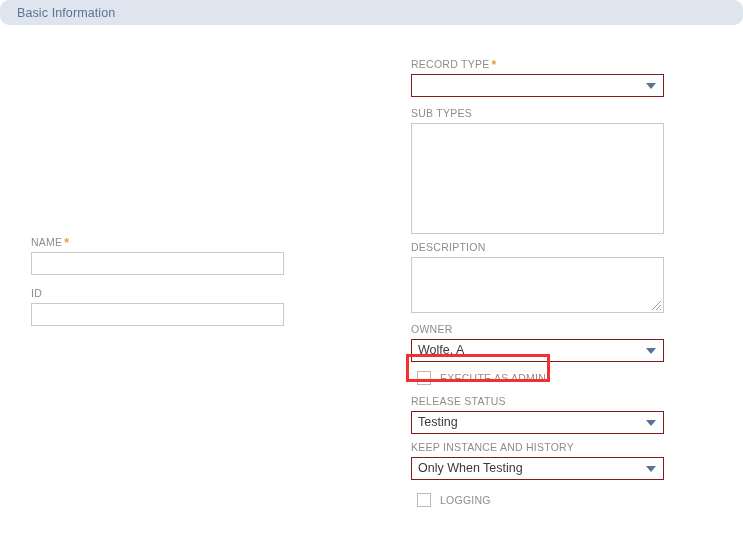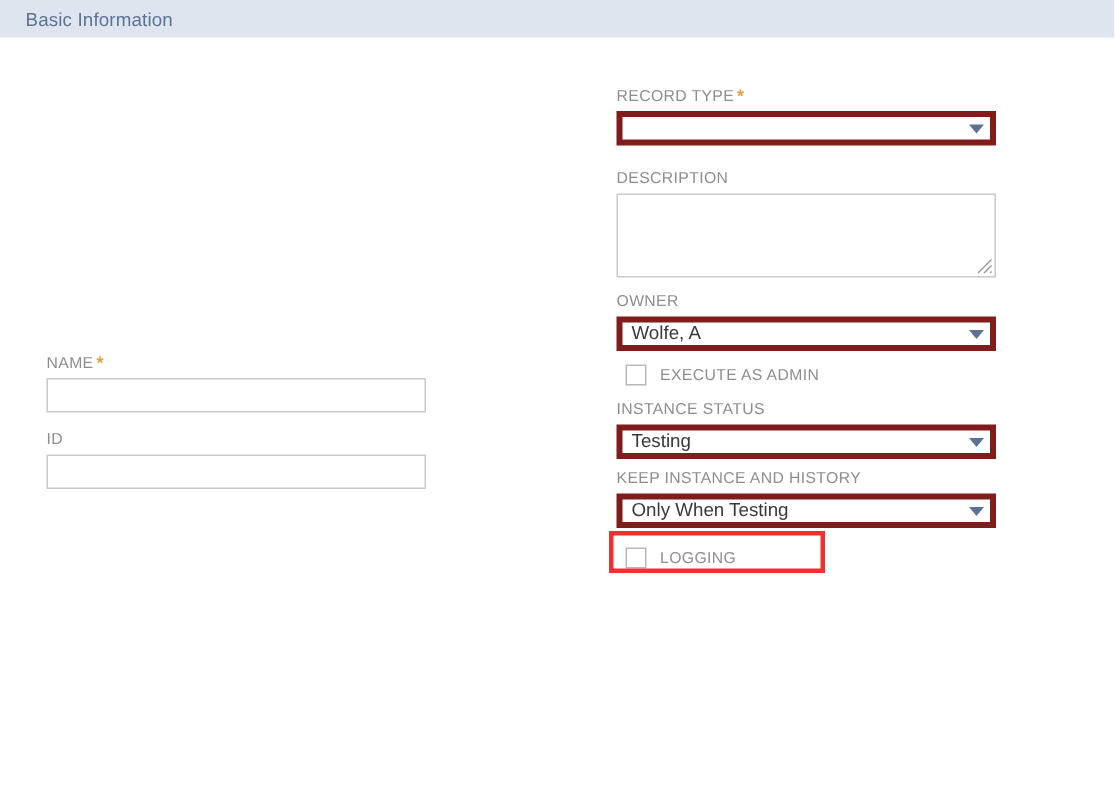--- a/index.html
+++ b/index.html
@@ -18,20 +18,21 @@
   
   .section-header {
     position: absolute;
     left: 0;
     top: 0;
     width: 743px;
     height: 25px;
     background: #dfe5ee;
     display: flex;
     align-items: center;
+    border-radius: 9px;
   }
   .section-header-title {
     margin-left: 17px;
     font-size: 12.5px;
     color: #5b7394;
     letter-spacing: 0.1px;
   }
 
   
   .col-left {
@@ -83,21 +84,21 @@
 
   .select-wrap {
     position: relative;
     width: 253px;
     height: 23px;
   }
   .select-box {
     box-sizing: border-box;
     width: 253px;
     height: 23px;
-    border: 4px solid #7f1d1d;
+    border: 1px solid #7f1d1d;
     background: #ffffff;
     font-size: 12.5px;
     color: #3a3a3a;
     padding: 0 24px 0 6px;
     line-height: 21px;
     display: flex;
     align-items: center;
     white-space: nowrap;
     overflow: hidden;
   }
@@ -234,20 +235,24 @@
       <span>RECORD TYPE</span><span class="req-star">*</span>
     </div>
     <div class="select-wrap">
       <div class="select-box"></div>
       <div class="caret"></div>
     </div>
   </div>
 
   <div class="spacer-9"></div>
 
+  <div class="field">
+    <div class="field-label">SUB TYPES</div>
+    <div class="listbox"></div>
+  </div>
 
   <div class="spacer-6"></div>
 
   <div class="field">
     <div class="field-label">DESCRIPTION</div>
     <div class="textarea-wrap">
       <textarea class="textarea-box" style=""></textarea>
       <svg class="resize-grip" viewBox="0 0 11 11">
         <line x1="10" y1="1" x2="1" y2="10" stroke="#9a9a9a" stroke-width="1"></line>
         <line x1="10" y1="5" x2="5" y2="10" stroke="#9a9a9a" stroke-width="1"></line>
@@ -267,21 +272,21 @@
   </div>
 
   <div class="check-row" style="margin-top:4px;">
     <span class="check-box"></span>
     <span class="check-label">EXECUTE AS ADMIN</span>
   </div>
 
   <div style="height:4px"></div>
 
   <div class="field">
-    <div class="field-label">INSTANCE STATUS</div>
+    <div class="field-label">RELEASE STATUS</div>
     <div class="select-wrap">
       <div class="select-box">Testing</div>
       <div class="caret"></div>
     </div>
   </div>
 
   <div class="spacer-6"></div>
 
   <div class="field">
     <div class="field-label">KEEP INSTANCE AND HISTORY</div>

